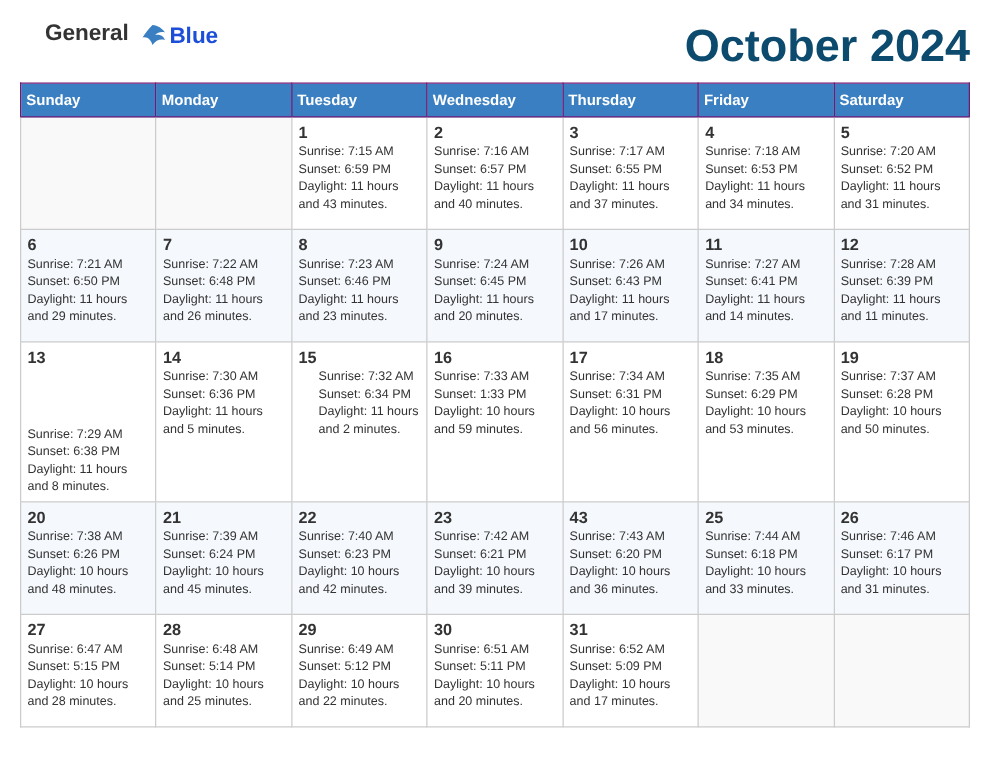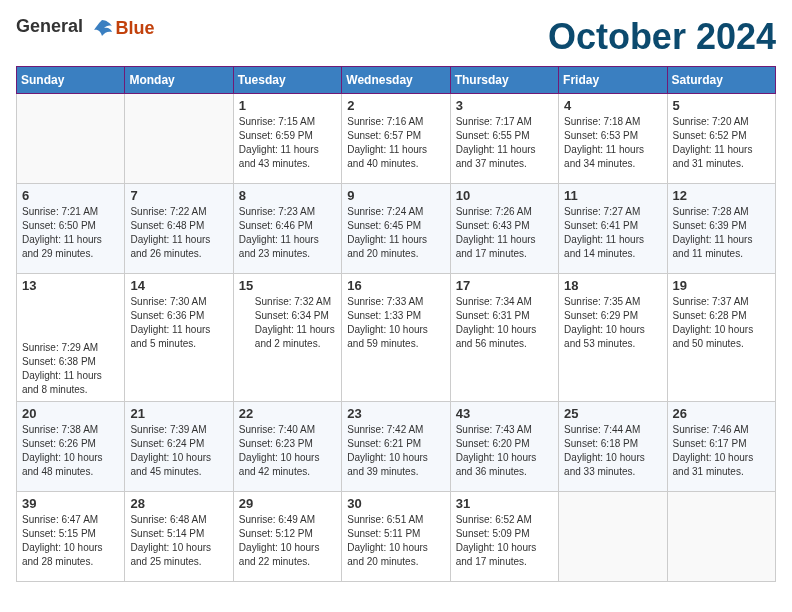--- a/index.html
+++ b/index.html
@@ -8,20 +8,21 @@
       background: #fff;
       width: 792px;
       min-height: 612px;
       padding: 16px;
     }
     .header-area {
       display: flex;
       justify-content: space-between;
       align-items: flex-start;
       margin-bottom: 8px;
+      margin-left: 20px;
     }
     .logo {
       display: flex;
       align-items: center;
     }
     .logo-icon {
       width: 24px;
       height: 24px;
       margin-left: 2px;
     }
@@ -83,21 +84,21 @@
 
 <div class="header-area">
   <div class="logo">
     <span>
       <span style="font-size:18px;font-weight:bold;color:#333;">General</span>
       <svg class="logo-icon" viewBox="0 0 24 24" style="display:inline-block;vertical-align:middle;">
         <path d="M12 4 C16 4 20 7 22 10 C19 9 16 10 14 12 C18 11 21 13 22 16 C18 15 15 16 12 20 C11 16 8 13 4 14 C6 11 8 8 12 4Z" fill="#3a7fc1"></path>
       </svg>
     </span>
     <br>
-    <span style="font-size:18px;font-weight:bold;color:#c2410c;margin-left:2px;">Blue</span>
+    <span style="font-size:18px;font-weight:bold;color:#1d4ed8;margin-left:2px;">Blue</span>
   </div>
   <div class="title-area">
     <div class="month-title">October 2024</div>
   </div>
 </div>
 
 <table>
   <thead>
     <tr>
     <th>Sunday</th>
@@ -271,21 +272,21 @@
         </td>
         <td>
           <span class="day-number">26</span>
           <div class="day-info" style="white-space: pre-line;">Sunrise: 7:46 AM
 Sunset: 6:17 PM
 Daylight: 10 hours and 31 minutes.</div>
         </td>
       </tr>
       <tr>
         <td>
-          <span class="day-number">39</span>
+          <span class="day-number">27</span>
           <div class="day-info" style="white-space: pre-line;">Sunrise: 6:47 AM
 Sunset: 5:15 PM
 Daylight: 10 hours and 28 minutes.</div>
         </td>
         <td>
           <span class="day-number">28</span>
           <div class="day-info" style="white-space: pre-line;">Sunrise: 6:48 AM
 Sunset: 5:14 PM
 Daylight: 10 hours and 25 minutes.</div>
         </td>

